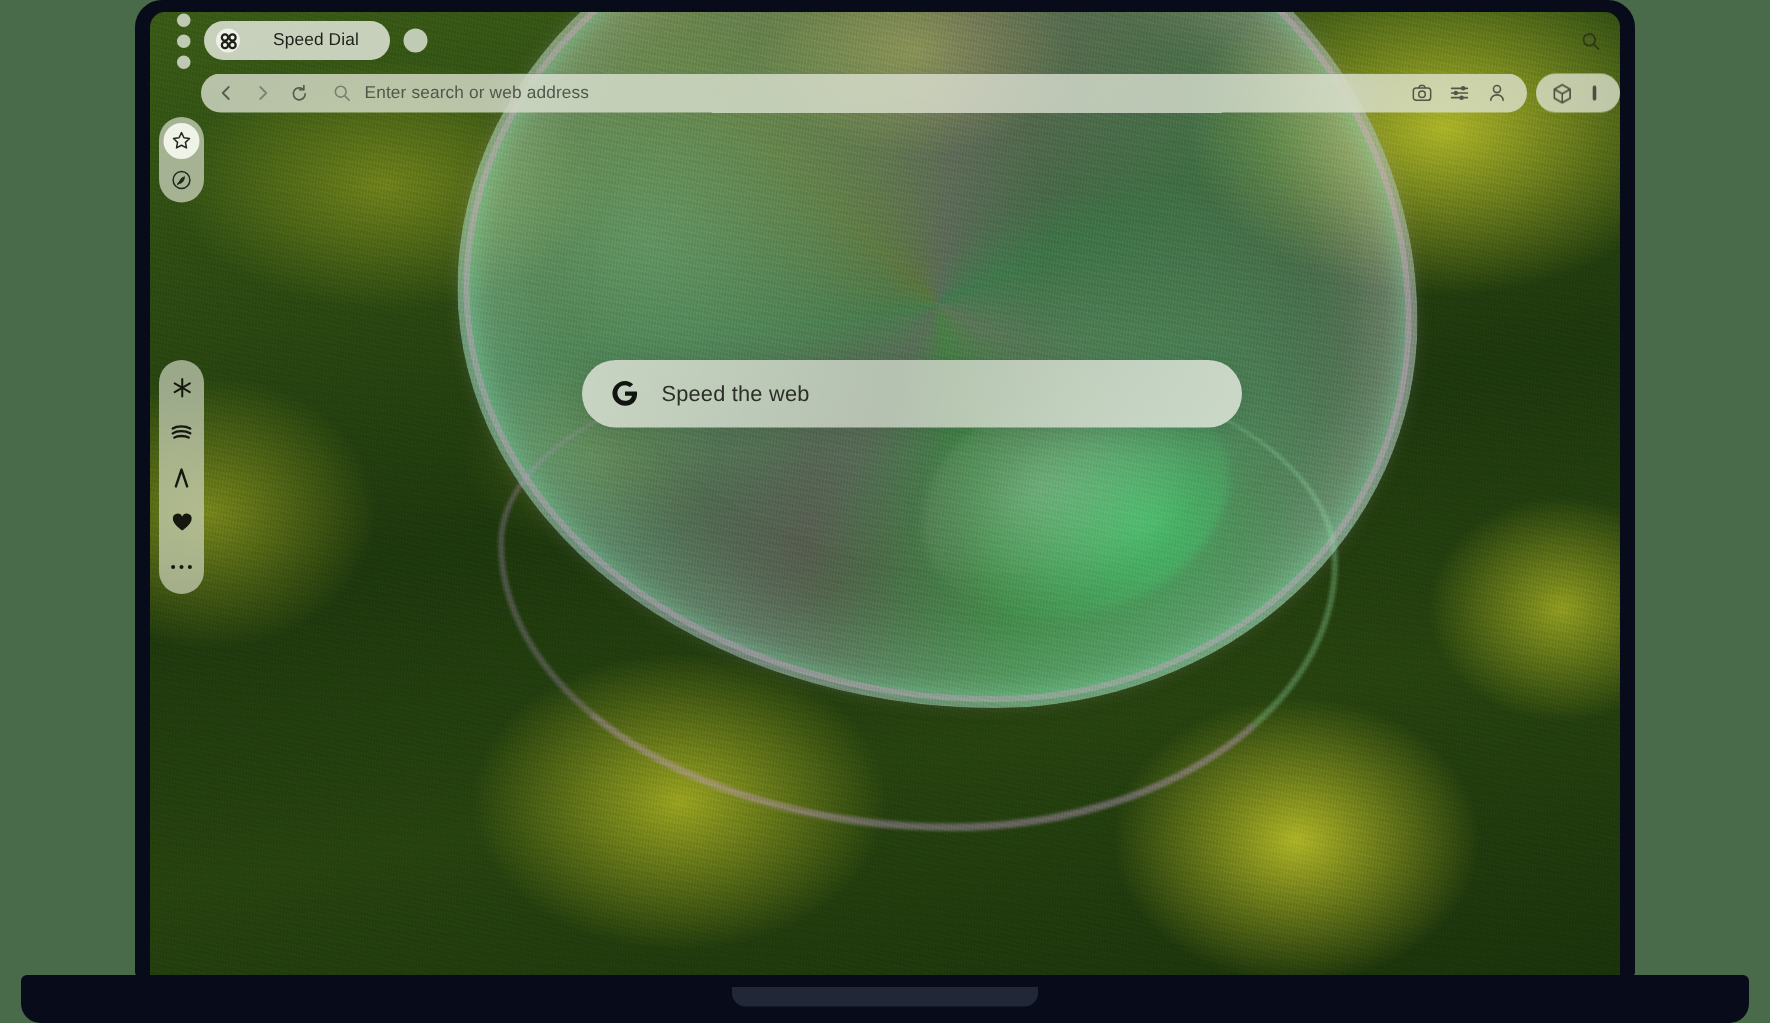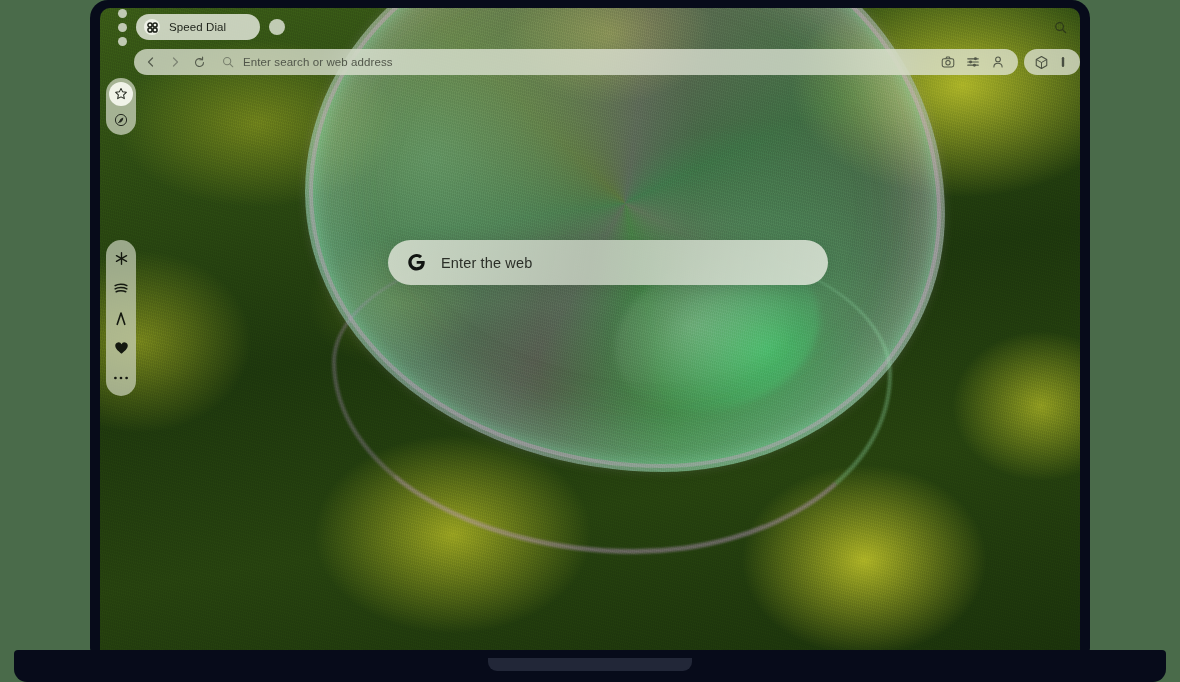--- a/index.html
+++ b/index.html
@@ -180,21 +180,21 @@
   #tab-strip {
     display: flex;
     align-items: center;
     gap: 6px;
     margin-left: 2px;
   }
 
   .browser-tab {
     display: flex;
     align-items: center;
-    gap: 9px;
+    gap: 22px;
     height: 26px;
     padding: 0 16px 0 8px;
     min-width: 124px;
     border-radius: 13px;
     background: rgba(232,236,224,.82);
     backdrop-filter: blur(14px);
   }
   .tab-favicon {
     width: 16px; height: 16px;
     border-radius: 50%;
@@ -544,21 +544,21 @@
         </svg>
       </div>
     </div>
 
     <div id="speed-dial-search">
       <span>
         <svg width="21" height="21" viewBox="0 0 24 24">
           <path fill="#111411" d="M12.2 10.3v3.2h5.3c-.2 1.3-1.6 3.9-5.3 3.9-3.2 0-5.8-2.6-5.8-5.9s2.6-5.9 5.8-5.9c1.8 0 3 .8 3.7 1.5l2.5-2.4C16.8 3.2 14.7 2.2 12.2 2.2 6.9 2.2 2.6 6.5 2.6 11.7s4.3 9.5 9.6 9.5c5.6 0 9.2-3.9 9.2-9.4 0-.6-.1-1.1-.2-1.5h-9z"></path>
         </svg>
       </span>
-      <span id="search-placeholder-text">Enter the web</span>
+      <span id="search-placeholder-text">Speed the web</span>
     </div>
 
   </div>
 
   <div id="laptop-base">
     <div id="laptop-notch"></div>
   </div>
 
 </div>
 

